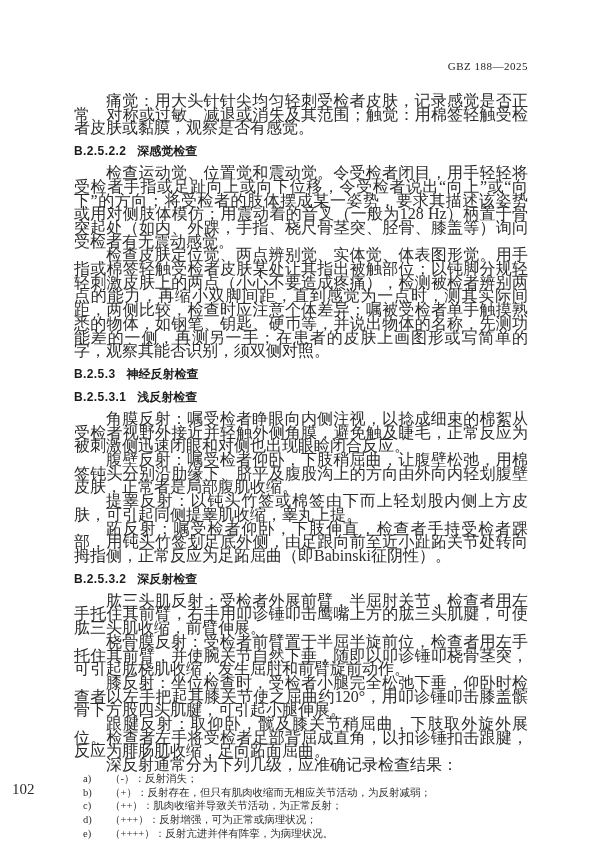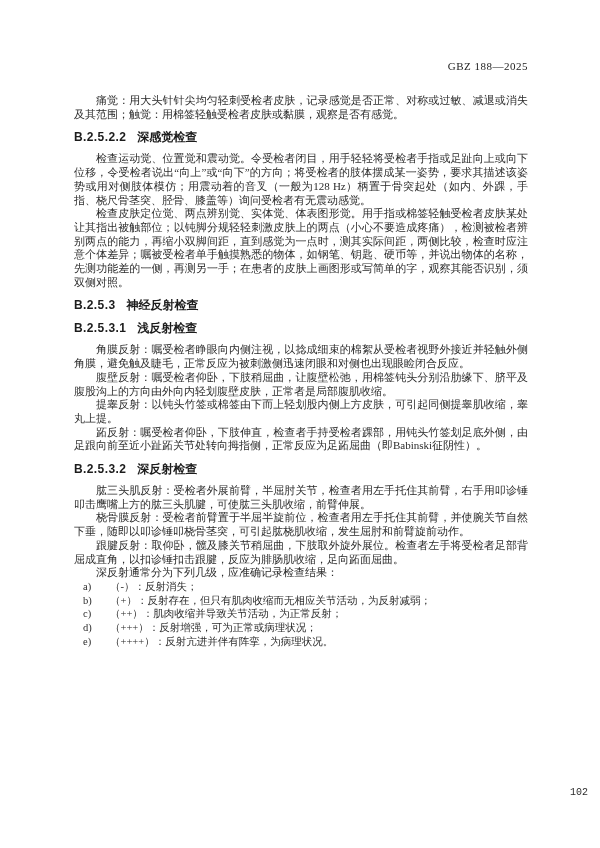--- a/index.html
+++ b/index.html
@@ -22,21 +22,21 @@
   .doc-header {
     text-align: right;
     font-size: 11px;
     letter-spacing: 0.5px;
     color: #222222;
     margin-bottom: 22px;
     font-family: "Liberation Serif", "DejaVu Serif", serif;
   }
   .para {
     margin: 0;
-    font-size: 11px;
+    font-size: 16px;
     line-height: 13.7px;
     text-align: justify;
     text-indent: 2em;
     color: #2b2b2b;
   }
   .heading {
     margin: 10px 0 8px 0;
     font-family: "Liberation Sans", "DejaVu Sans", sans-serif;
     font-weight: bold;
     font-size: 12px;
@@ -55,24 +55,24 @@
     flex: 0 0 27px;
   }
   .li-text {
     flex: 1;
   }
   .page-footer {
     position: absolute;
     left: 0;
     bottom: 50px;
     width: 100%;
-    text-align: right;
-    font-size: 10px;
+    text-align: left;
+    font-size: 15px;
     color: #2b2b2b;
-    font-family: Liberation Mono, monospace;
+    font-family: Liberation Serif, serif;
   }
 </style>
 </head>
 <body>
 
 <div class="page">
   <div class="doc-header">GBZ 188—2025</div>
 
   <main>
       <p class="para">痛觉：用大头针针尖均匀轻刺受检者皮肤，记录感觉是否正常、对称或过敏、减退或消失及其范围；触觉：用棉签轻触受检者皮肤或黏膜，观察是否有感觉。</p>
@@ -81,20 +81,21 @@
       <p class="para">检查皮肤定位觉、两点辨别觉、实体觉、体表图形觉。用手指或棉签轻触受检者皮肤某处让其指出被触部位；以钝脚分规轻轻刺激皮肤上的两点（小心不要造成疼痛），检测被检者辨别两点的能力，再缩小双脚间距，直到感觉为一点时，测其实际间距，两侧比较，检查时应注意个体差异；嘱被受检者单手触摸熟悉的物体，如钢笔、钥匙、硬币等，并说出物体的名称，先测功能差的一侧，再测另一手；在患者的皮肤上画图形或写简单的字，观察其能否识别，须双侧对照。</p>
       <div class="heading"><span class="hnum">B.2.5.3</span><span class="htitle">神经反射检查</span></div>
       <div class="heading"><span class="hnum">B.2.5.3.1</span><span class="htitle">浅反射检查</span></div>
       <p class="para">角膜反射：嘱受检者睁眼向内侧注视，以捻成细束的棉絮从受检者视野外接近并轻触外侧角膜，避免触及睫毛，正常反应为被刺激侧迅速闭眼和对侧也出现眼睑闭合反应。</p>
       <p class="para">腹壁反射：嘱受检者仰卧，下肢稍屈曲，让腹壁松弛，用棉签钝头分别沿肋缘下、脐平及腹股沟上的方向由外向内轻划腹壁皮肤，正常者是局部腹肌收缩。</p>
       <p class="para">提睾反射：以钝头竹签或棉签由下而上轻划股内侧上方皮肤，可引起同侧提睾肌收缩，睾丸上提。</p>
       <p class="para">跖反射：嘱受检者仰卧，下肢伸直，检查者手持受检者踝部，用钝头竹签划足底外侧，由足跟向前至近小趾跖关节处转向拇指侧，正常反应为足跖屈曲（即Babinski征阴性）。</p>
       <div class="heading"><span class="hnum">B.2.5.3.2</span><span class="htitle">深反射检查</span></div>
       <p class="para">肱三头肌反射：受检者外展前臂，半屈肘关节，检查者用左手托住其前臂，右手用叩诊锤叩击鹰嘴上方的肱三头肌腱，可使肱三头肌收缩，前臂伸展。</p>
       <p class="para">桡骨膜反射：受检者前臂置于半屈半旋前位，检查者用左手托住其前臂，并使腕关节自然下垂，随即以叩诊锤叩桡骨茎突，可引起肱桡肌收缩，发生屈肘和前臂旋前动作。</p>
+      <p class="para">膝反射：坐位检查时，受检者小腿完全松弛下垂，仰卧时检查者以左手把起其膝关节使之屈曲约120°，用叩诊锤叩击膝盖髌骨下方股四头肌腱，可引起小腿伸展。</p>
       <p class="para">跟腱反射：取仰卧，髋及膝关节稍屈曲，下肢取外旋外展位。检查者左手将受检者足部背屈成直角，以扣诊锤扣击跟腱，反应为腓肠肌收缩，足向跖面屈曲。</p>
       <p class="para">深反射通常分为下列几级，应准确记录检查结果：</p>
       <div class="li">
         <span class="li-label">a)</span>
         <span class="li-text">（-）：反射消失；</span>
       </div>
       <div class="li">
         <span class="li-label">b)</span>
         <span class="li-text">（+）：反射存在，但只有肌肉收缩而无相应关节活动，为反射减弱；</span>
       </div>

